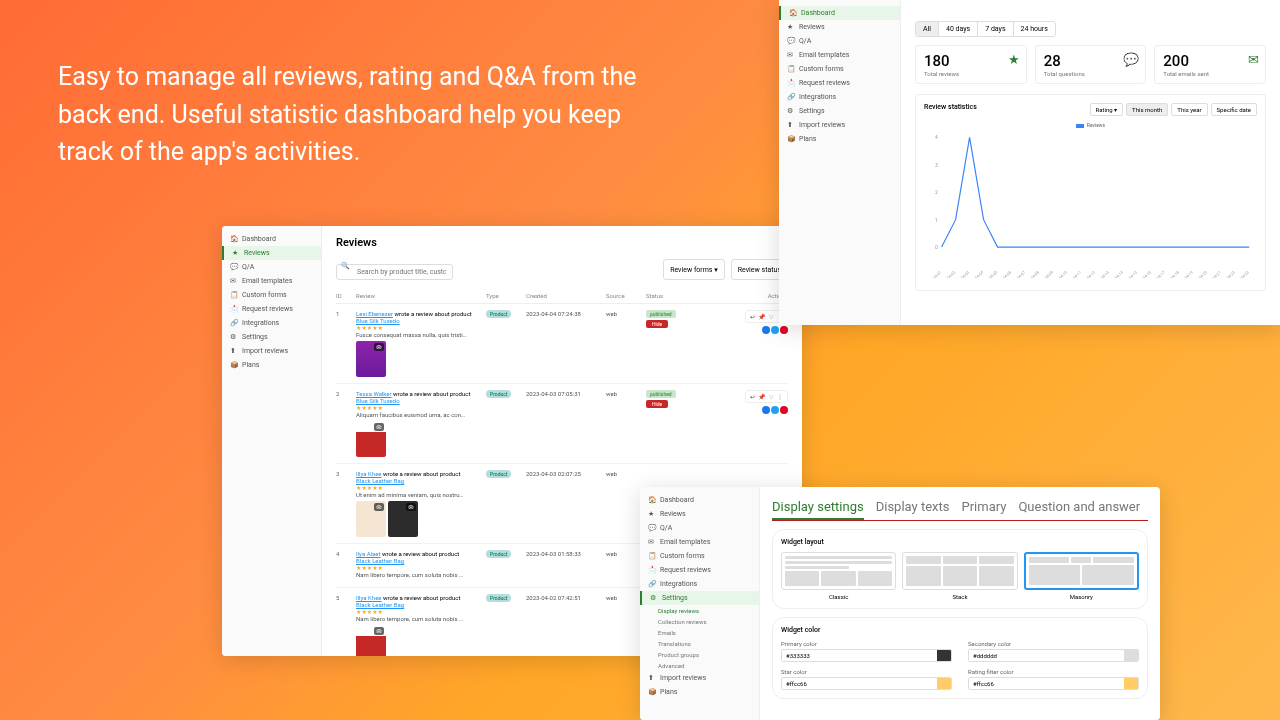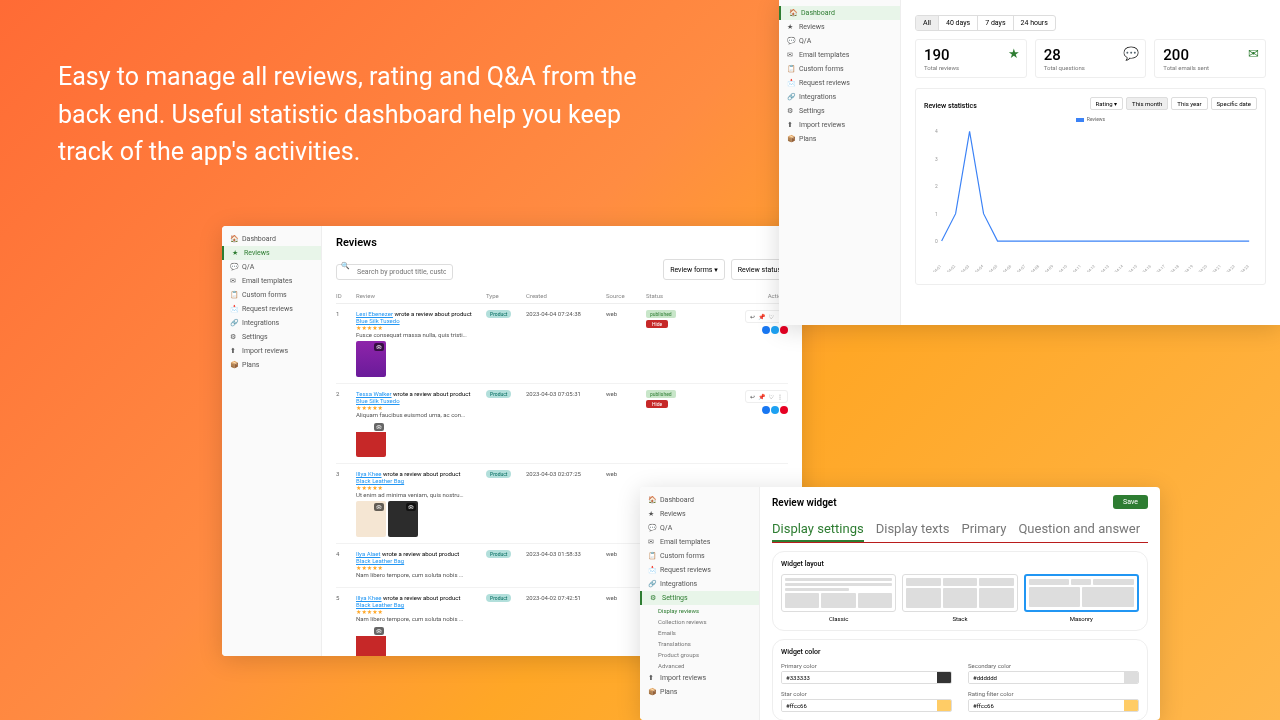--- a/index.html
+++ b/index.html
@@ -54,33 +54,33 @@
 .row .c7 .ibar span{font-size:6px;color:#555;cursor:pointer}
 .row .c7 .socials{margin-top:3px}
 .row .c7 .socials span{width:8px;height:8px;border-radius:50%;display:inline-block;margin-left:1px}
 .row .c7 .socials .fb{background:#1877f2}
 .row .c7 .socials .tw{background:#1da1f2}
 .row .c7 .socials .pn{background:#e60023}
 
 
 .p-dash{top:0;left:779px;width:501px;height:325px;display:flex;border-radius:0 0 0 4px}
 .p-dash .side{width:122px}
-.p-dash .dmain{flex:1;padding:10px 14px}
+.p-dash .dmain{flex:1;padding:16px 14px}
 .timefilter{display:inline-flex;border:1px solid #ddd;border-radius:3px;overflow:hidden;font-size:7px;margin-bottom:8px}
 .timefilter span{padding:3px 7px;border-right:1px solid #ddd;cursor:pointer}
 .timefilter span:last-child{border:0}
 .timefilter span.active{background:#eee}
 .stats{display:flex;gap:8px;margin-bottom:10px}
 .stat{flex:1;border:1px solid #eee;border-radius:3px;padding:6px 8px;position:relative}
 .stat .num{font-size:15px;font-weight:500}
 .stat .lbl{font-size:6px;color:#777}
 .stat .ic{position:absolute;top:6px;right:6px;font-size:13px}
 .stat .ic.star{color:#2e7d32}
 .chartbox{border:1px solid #eee;border-radius:3px;padding:8px}
-.chartbox .ch-head{display:flex;justify-content:space-between;align-items:flex-end;margin-bottom:6px}
+.chartbox .ch-head{display:flex;justify-content:space-between;align-items:flex-start;margin-bottom:6px}
 .chartbox .ch-head .t{font-size:7px;font-weight:500}
 .chartbox .ch-head .filters{display:flex;gap:3px}
 .chartbox .ch-head .filters span{border:1px solid #ddd;padding:2px 5px;font-size:6px;border-radius:2px;cursor:pointer}
 .chartbox .ch-head .filters span.active{background:#eee}
 .chartbox svg{width:100%;height:150px}
 .legend{font-size:5px;text-align:center;color:#666}
 .legend::before{content:"";display:inline-block;width:8px;height:4px;background:#3b82f6;margin-right:3px;vertical-align:middle}
 
 
 .p-widget{top:487px;left:640px;width:520px;height:233px;display:flex}
@@ -302,21 +302,21 @@
     </div>
   <div class="dmain">
     <div class="timefilter" id="tfilter">
         <span class="active">All</span>
         <span>40 days</span>
         <span>7 days</span>
         <span>24 hours</span>
       </div>
     <div class="stats" id="stats">
         <div class="stat">
-          <div class="num">190</div>
+          <div class="num">180</div>
           <div class="lbl">Total reviews</div>
           <span class="ic star">★</span>
         </div>
         <div class="stat">
           <div class="num">28</div>
           <div class="lbl">Total questions</div>
           <span class="ic star">💬</span>
         </div>
         <div class="stat">
           <div class="num">200</div>
@@ -415,24 +415,20 @@
       <div class="side-item">
         <span class="si">⬆</span>
         <span>Import reviews</span>
       </div>
       <div class="side-item">
         <span class="si">📦</span>
         <span>Plans</span>
       </div>
     </div>
   <div class="wmain">
-    <div class="whead">
-      <h3>Review widget</h3>
-      <button>Save</button>
-    </div>
     <div class="wtabs" id="wtabs">
         <span class="active">Display settings</span>
         <span>Display texts</span>
         <span>Primary</span>
         <span>Question and answer</span>
       </div>
     <div class="wsection">
       <div class="st">Widget layout</div>
       <div class="layouts" id="layouts">
           <div class="layout">

